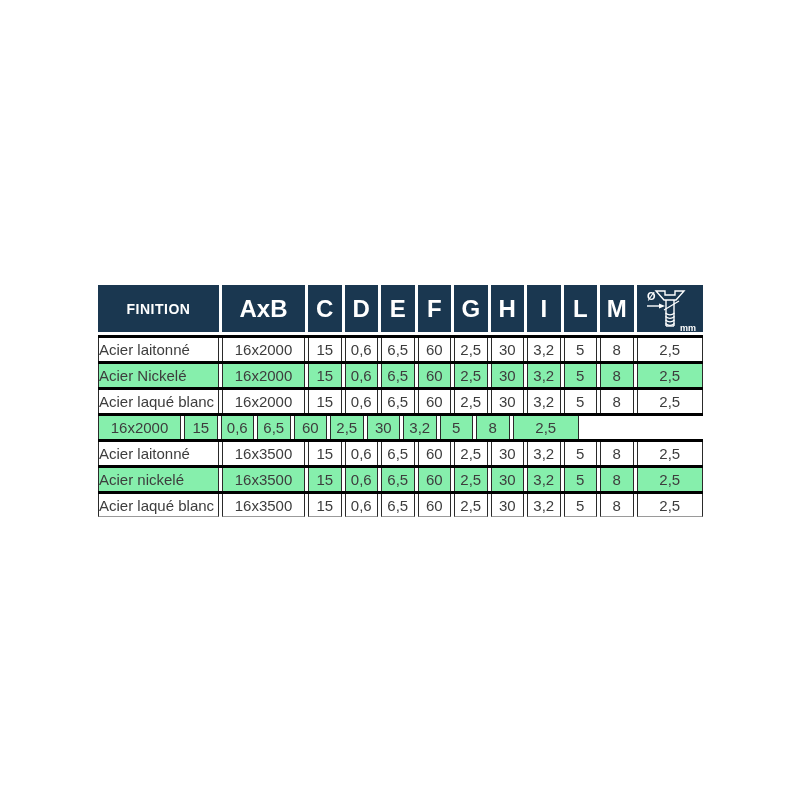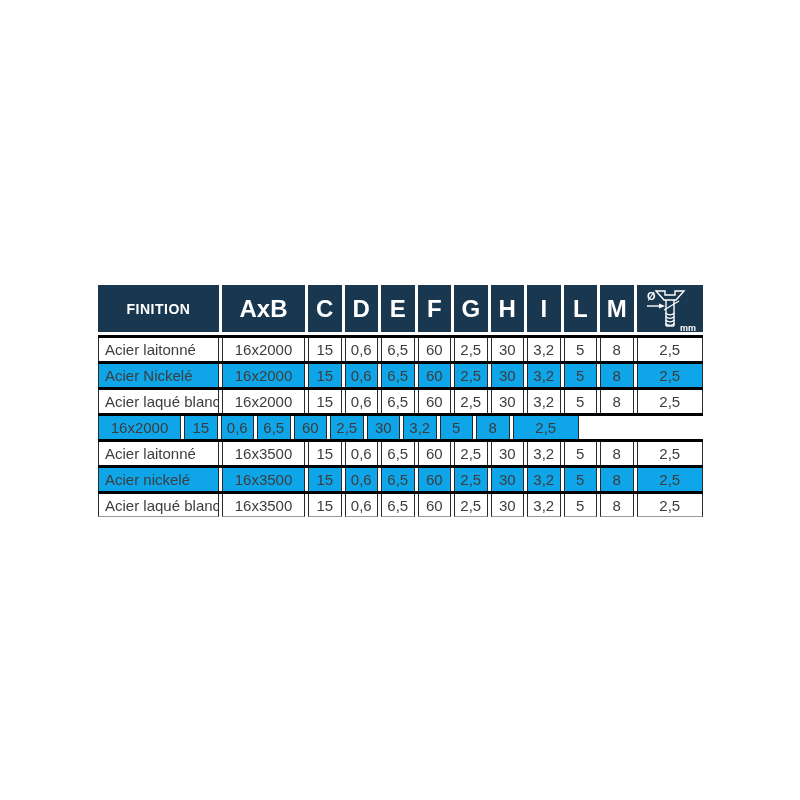--- a/index.html
+++ b/index.html
@@ -19,26 +19,26 @@
   .h-big { font-size:24px; font-weight:bold; }
 
   .data-row { height:26px; border-top:3px solid #000000; box-sizing:border-box; }
   .data-row .cell {
     background:#ffffff;
     border-left:1px solid #2a2a2a; border-right:1px solid #2a2a2a;
     box-sizing:border-box;
     display:flex; align-items:center; justify-content:center;
     font-size:15px; color:#3d3d3d; white-space:nowrap; overflow:hidden;
   }
-  .data-row.alt .cell { background:#0ea5e9; }
+  .data-row.alt .cell { background:#86efac; }
   .data-row:last-child .cell { border-bottom:1px solid #9a9a9a; }
 
   .cell { flex:none; }
   .c-fin { width:121px; }
-  .data-row .c-fin { justify-content:flex-start; padding-left:6px; }
+  .data-row .c-fin { justify-content:flex-start; }
   .c-axb { width:83px; }
   .c-sm { width:33.5px; }
   .c-screw { width:66.5px; }
 
   .screw-svg { display:block; }
 </style>
 </head>
 <body>
 
 <div class="page">

